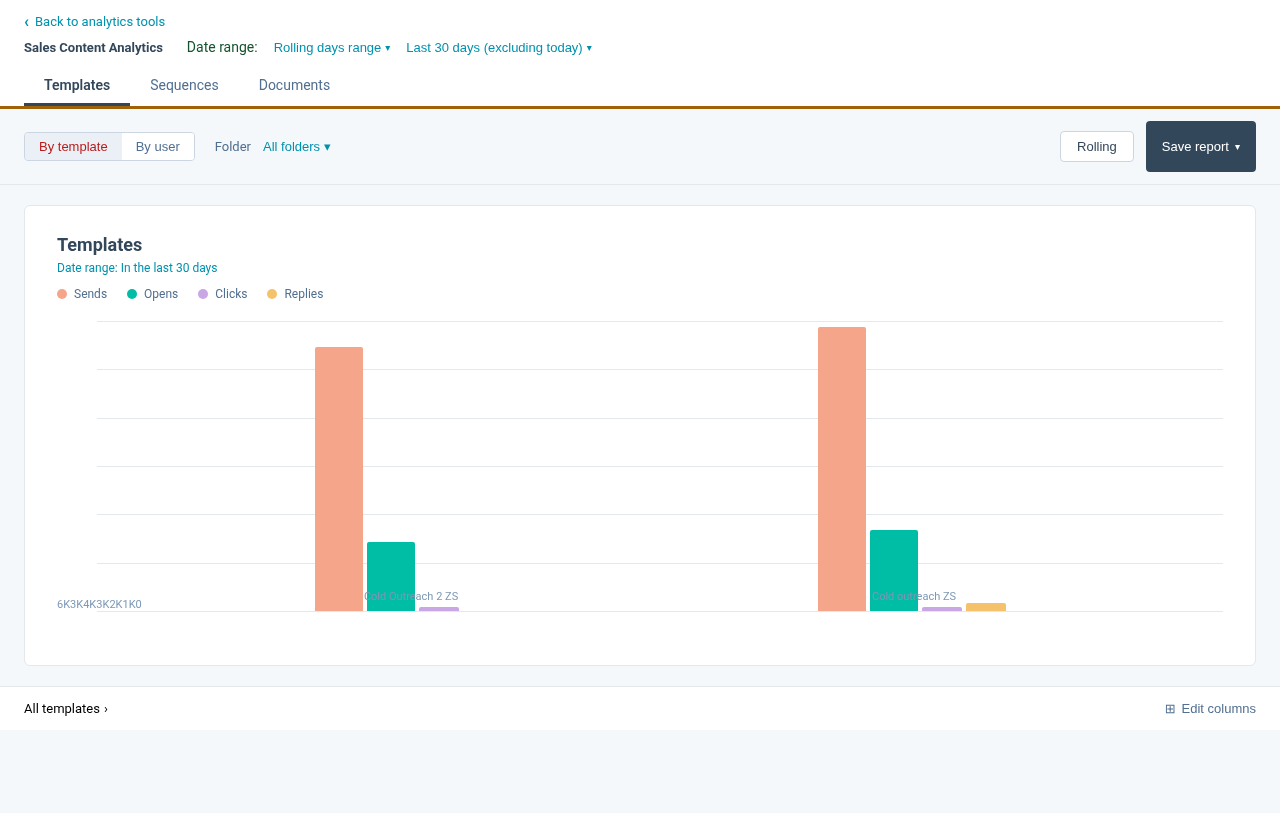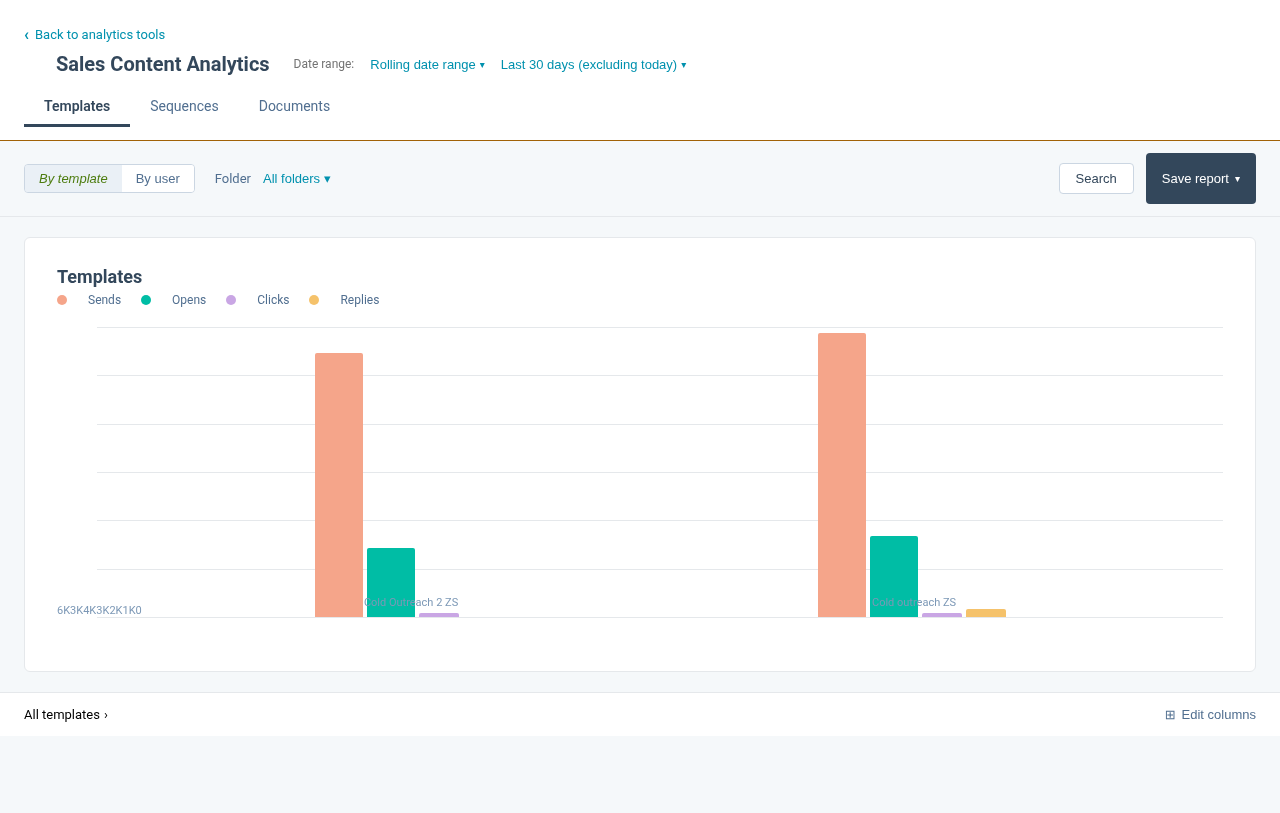--- a/index.html
+++ b/index.html
@@ -1,47 +1,47 @@
 <!DOCTYPE html>
 <html><head>
   <meta charset="utf-8">
   <style>
     * { box-sizing: border-box; margin: 0; padding: 0; }
     body { font-family: -apple-system, BlinkMacSystemFont, 'Segoe UI', Roboto, sans-serif; background: #f5f8fa; color: #33475b; font-size: 14px; }
 
-    .top-bar { background: #fff; border-bottom: 1px solid #a16207; padding: 13px 24px; }
+    .top-bar { background: #fff; border-bottom: 3px solid #a16207; padding: 0 24px; }
     .back-link { display: flex; align-items: center; gap: 6px; padding: 12px 0 8px; color: #0091ae; font-size: 13px; cursor: pointer; text-decoration: none; }
     .back-link::before { content: '‹'; font-size: 16px; font-weight: bold; }
     .header-row { display: flex; align-items: center; gap: 16px; padding-bottom: 0; }
-    .page-title { font-size: 20px; font-weight: 700; color: #33475b; margin-left: 32px; }
-    .date-range-label { font-size: 12px; color: #737373; margin-left: 8px; }
+    .page-title { font-size: 13px; font-weight: 700; color: #33475b; }
+    .date-range-label { font-size: 14px; color: #14532d; margin-left: 8px; }
     .date-btn { background: none; border: none; color: #0091ae; font-size: 13px; cursor: pointer; display: flex; align-items: center; gap: 4px; }
     .date-btn .chevron { font-size: 10px; }
 
     .tabs { display: flex; gap: 0; margin-top: 12px; }
     .tab { padding: 10px 20px; font-size: 14px; color: #516f90; cursor: pointer; border-bottom: 3px solid transparent; }
     .tab.active { color: #33475b; border-bottom: 3px solid #33475b; font-weight: 600; }
 
     .toolbar { background: #f5f8fa; padding: 12px 24px; display: flex; align-items: center; gap: 12px; border-bottom: 1px solid #e5e8eb; }
     .btn-group { display: flex; border: 1px solid #cbd6e2; border-radius: 4px; overflow: hidden; }
     .btn-group button { background: #fff; border: none; padding: 6px 14px; font-size: 13px; color: #516f90; cursor: pointer; }
-    .btn-group button.active { background: #eaf0f6; color: #4d7c0f; font-weight: 500; font-style: italic; }
+    .btn-group button.active { background: #eaf0f6; color: #b91c1c; font-weight: 500; }
     .folder-label { font-size: 13px; color: #516f90; margin-left: 8px; }
     .folder-btn { background: none; border: none; color: #0091ae; font-size: 13px; cursor: pointer; display: flex; align-items: center; gap: 4px; }
     .spacer { flex: 1; }
     .export-btn { background: #fff; border: 1px solid #cbd6e2; border-radius: 4px; padding: 7px 16px; font-size: 13px; color: #33475b; cursor: pointer; }
     .save-report-btn { background: #33475b; border: none; border-radius: 4px; padding: 18px 16px; font-size: 13px; color: #fff; cursor: pointer; display: flex; align-items: center; gap: 6px; }
     .save-report-btn .chevron { font-size: 10px; }
 
     .main-content { padding: 20px 24px; }
     .chart-card { background: #fff; border: 1px solid #e5e8eb; border-radius: 6px; padding: 28px 32px 24px; }
     .chart-title { font-size: 18px; font-weight: 700; color: #33475b; margin-bottom: 6px; }
     .chart-subtitle { font-size: 12px; color: #0091ae; margin-bottom: 12px; }
     .legend { display: flex; gap: 20px; margin-bottom: 20px; align-items: center; }
-    .legend-item { display: flex; align-items: center; gap: 21px; font-size: 12px; color: #516f90; }
+    .legend-item { display: flex; align-items: center; gap: 7px; font-size: 12px; color: #516f90; }
     .legend-dot { width: 10px; height: 10px; border-radius: 50%; }
 
     .chart-area { position: relative; height: 320px; }
     .y-axis { position: absolute; left: 0; top: 0; bottom: 30px; width: 40px; display: flex; justify-content: space-between; align-items: flex-end; padding-right: 8px; }
     .y-label { font-size: 11px; color: #7c98b6; }
     .chart-plot { position: absolute; left: 40px; right: 0; top: 0; bottom: 30px; }
     .grid-line { position: absolute; left: 0; right: 0; border-top: 1px solid #e5e8eb; }
     .bars-container { position: absolute; left: 0; right: 0; top: 0; bottom: 0; display: flex; align-items: flex-end; justify-content: space-around; padding: 0 60px; }
     .bar-group { display: flex; gap: 4px; align-items: flex-end; flex-direction: column; align-items: center; }
     .bar-group-inner { display: flex; gap: 4px; align-items: flex-end; }
@@ -59,21 +59,21 @@
   </style>
 </head>
 <body>
 
 <div class="top-bar">
   <a class="back-link">Back to analytics tools</a>
   <div class="header-row">
     <span class="page-title">Sales Content Analytics</span>
     <span class="date-range-label">Date range:</span>
     <button class="date-btn">
-      <span>Rolling date range</span>
+      <span>Rolling days range</span>
       <span class="chevron">▾</span>
     </button>
     <button class="date-btn">
       <span>Last 30 days (excluding today)</span>
       <span class="chevron">▾</span>
     </button>
   </div>
   <div class="tabs">
     <div class="tab active">Templates</div>
     <div class="tab">Sequences</div>
@@ -85,30 +85,31 @@
   <div class="btn-group">
     <button class="active">By template</button>
     <button>By user</button>
   </div>
   <span class="folder-label">Folder</span>
   <button class="folder-btn">
     <span>All folders</span>
     <span class="chevron">▾</span>
   </button>
   <div class="spacer"></div>
-  <button class="export-btn">Search</button>
+  <button class="export-btn">Rolling</button>
   <button class="save-report-btn">
     <span>Save report</span>
     <span class="chevron">▾</span>
   </button>
 </div>
 
 <div class="main-content">
   <div class="chart-card">
     <div class="chart-title">Templates</div>
+    <div class="chart-subtitle">Date range: In the last 30 days</div>
     <div class="legend">
       <div class="legend-item">
         <div class="legend-dot" style="background:#f5a58a;"></div>
         <span>Sends</span>
       </div>
       <div class="legend-item">
         <div class="legend-dot" style="background:#00bda5;"></div>
         <span>Opens</span>
       </div>
       <div class="legend-item">

